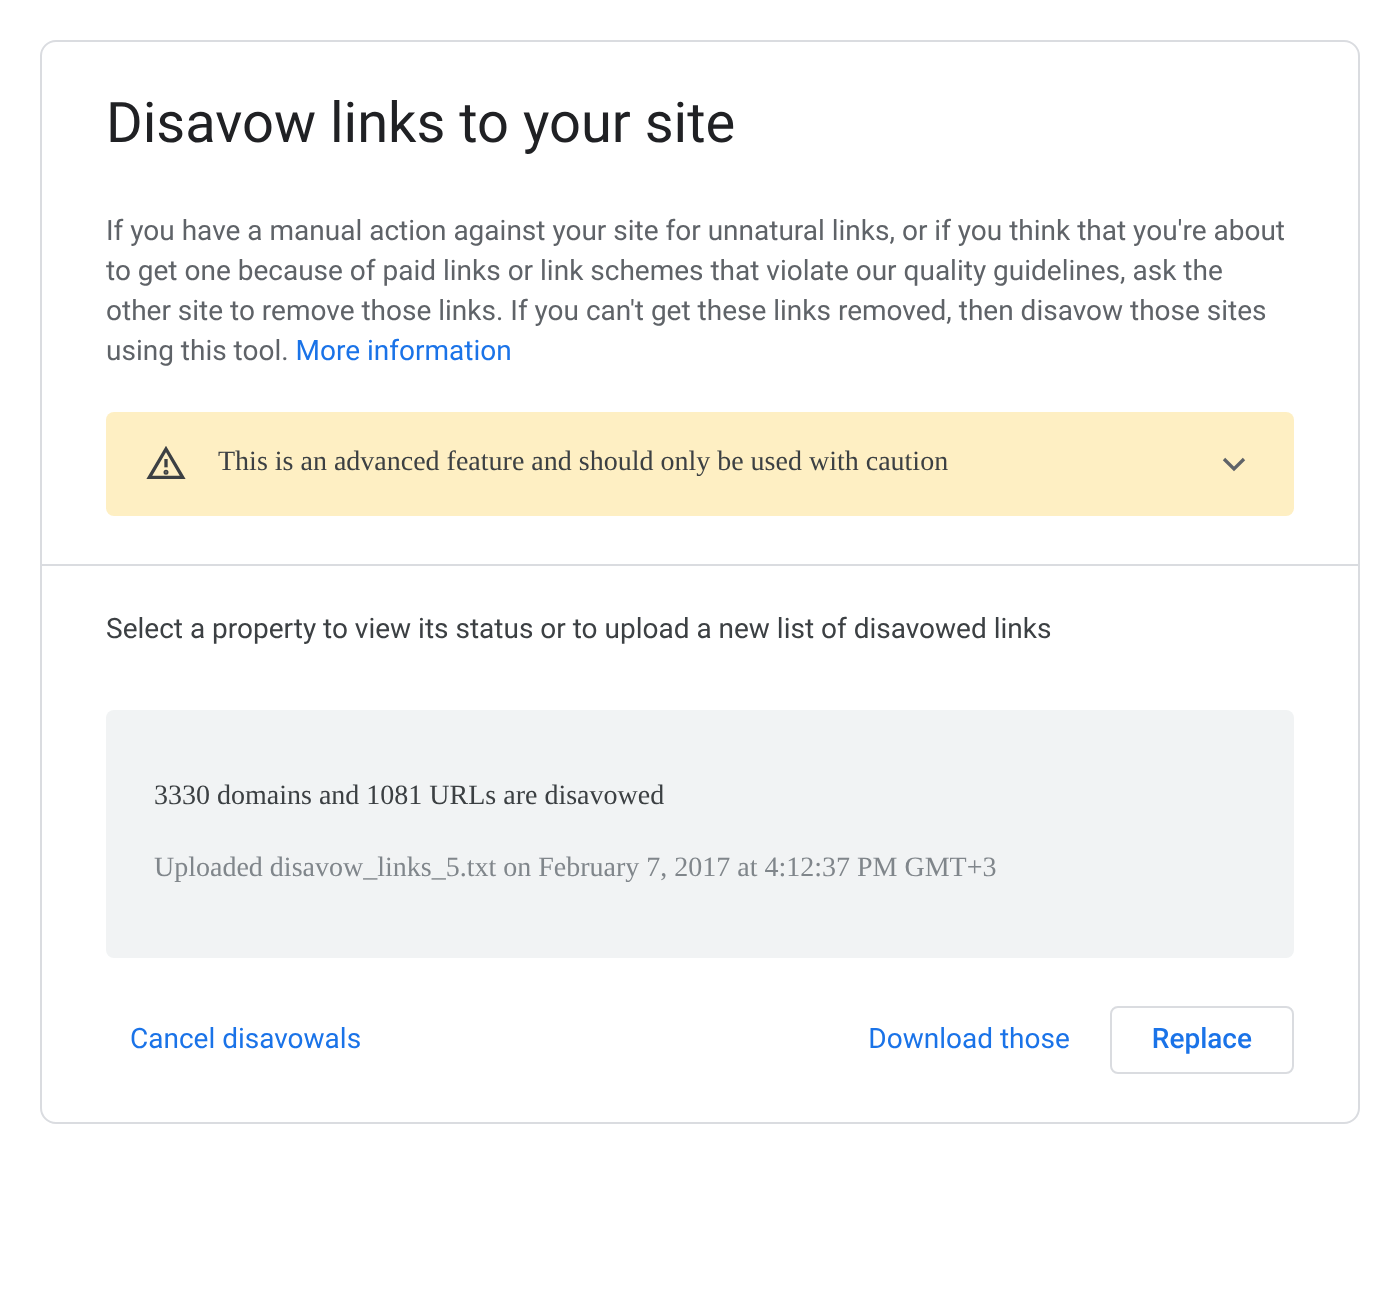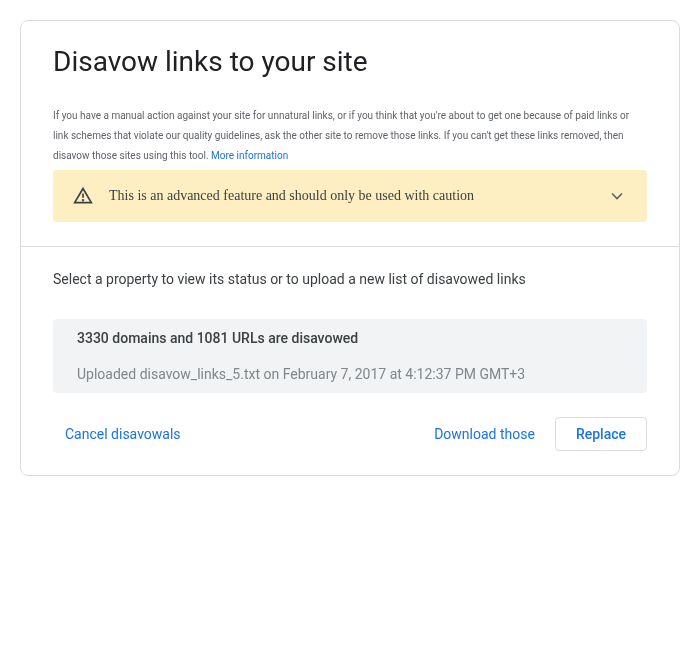--- a/index.html
+++ b/index.html
@@ -22,24 +22,24 @@
     .card-inner {
       padding: 24px 32px;
     }
     .title {
       font-size: 28px;
       font-weight: 400;
       color: #202124;
       margin-bottom: 28px;
     }
     .description {
-      font-size: 10px;
+      font-size: 14px;
       line-height: 20px;
       color: #5f6368;
-      margin-bottom: 4px;
+      margin-bottom: 20px;
     }
     .link {
       color: #1a73e8;
       text-decoration: none;
       cursor: pointer;
     }
     .warning-banner {
       background: #feefc3;
       border-radius: 4px;
       padding: 16px 20px;
@@ -104,22 +104,23 @@
     .prop-icon span:nth-child(3) { background: #00a4ef; }
     .prop-icon span:nth-child(4) { background: #ffb900; }
     .dropdown-arrow {
       color: #1a73e8;
       margin-left: auto;
       font-size: 10px;
     }
     .status-box {
       background: #f1f3f4;
       border-radius: 4px;
-      padding: 11px 24px;
+      padding: 36px 24px;
       margin-top: 32px;
+      font-family: Liberation Serif, serif;
     }
     .status-title {
       font-size: 14px;
       font-weight: 500;
       color: #3c4043;
       margin-bottom: 6px;
     }
     .status-subtitle {
       font-size: 14px;
       color: #80868b;

